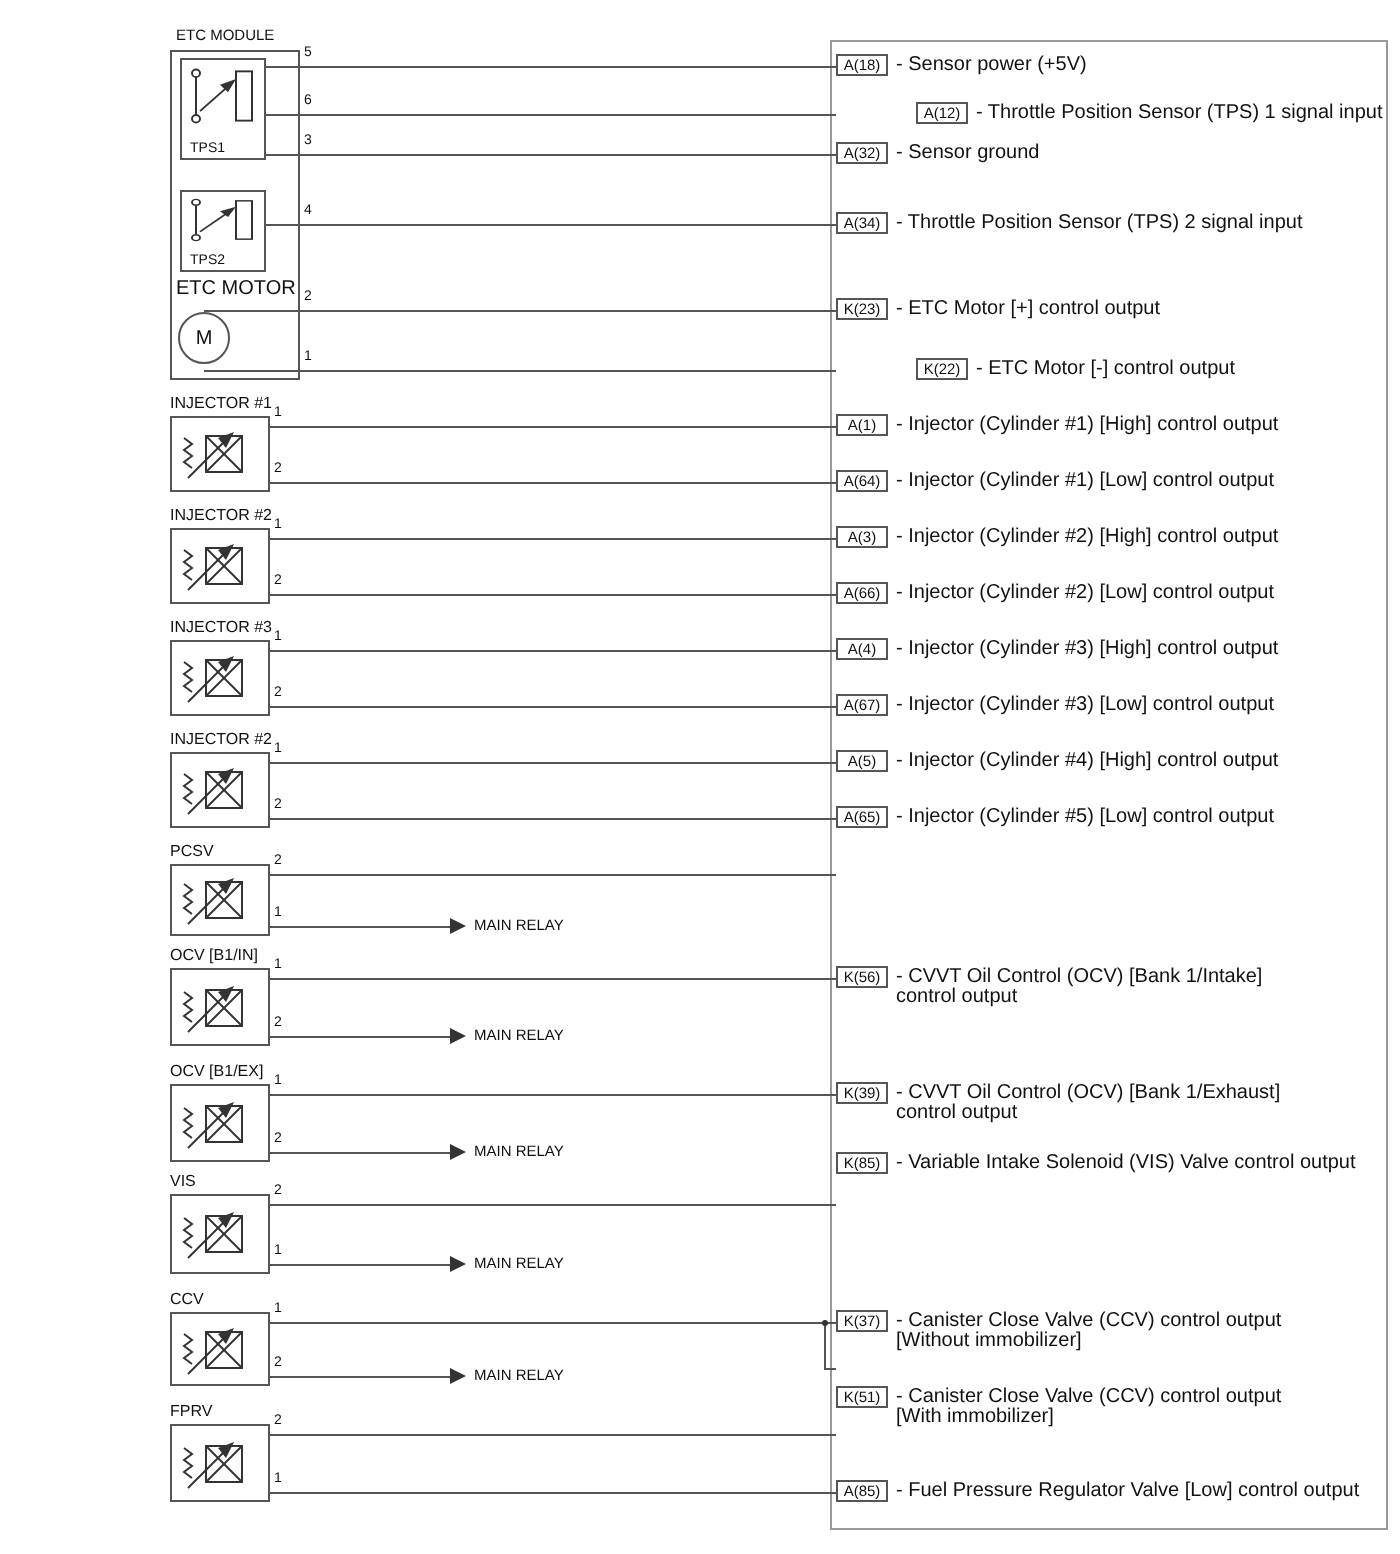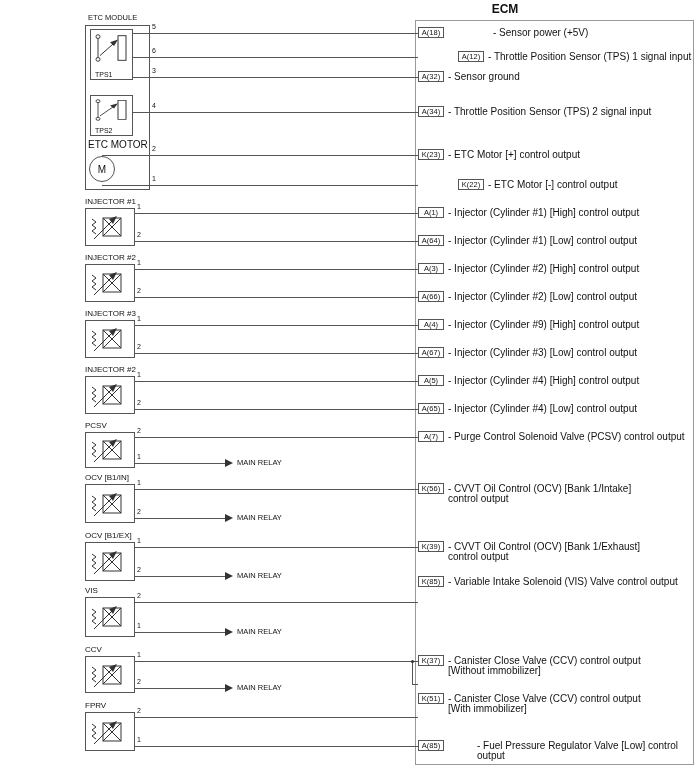--- a/index.html
+++ b/index.html
@@ -31,21 +31,20 @@
   .tag{display:inline-block;min-width:26px;height:11px;line-height:9.5px;padding:0 2px;
        border:1px solid #555;background:#fff;font-size:7.5px;text-align:center;}
   .desc{margin-left:4px;font-size:10px;line-height:9.5px;white-space:pre-line;padding-top:1px;max-width:250px;}
   .dot{position:absolute;width:3px;height:3px;background:#333;border-radius:50%;}
 </style>
 </head>
 <body>
 
 <div id="stage">
 
-  <div class="ecm-title">ECM</div>
   <div class="ecm-box"></div>
 
   <div class="etc-label">ETC MODULE</div>
   <div class="etc-box"></div>
 
   <div class="tps-box" id="tps1">
     <svg width="41" height="36" viewBox="0 0 41 38" preserveAspectRatio="none">
       <circle cx="7" cy="7" r="2" fill="none" stroke="#333" stroke-width="1"></circle>
       <circle cx="7" cy="31" r="2" fill="none" stroke="#333" stroke-width="1"></circle>
       <line x1="7" y1="9" x2="7" y2="29" stroke="#333" stroke-width="1"></line>
@@ -241,21 +240,21 @@
         <line x1="16" y1="6" x2="34" y2="24" stroke="#333" stroke-width="1"></line>
         <line x1="34" y1="6" x2="16" y2="24" stroke="#333" stroke-width="1"></line>
         <line x1="7" y1="27" x2="29" y2="5" stroke="#333" stroke-width="1"></line>
         <polygon points="30,4 22,7 26,12" fill="#333"></polygon>
       </svg>
     </div>
     <div class="h-wire" style="left: 135px; top: 717px; width: 283px;"></div>
     <div class="h-wire" style="left: 135px; top: 746px; width: 283px;"></div>
     <div class="pin-num" style="left: 137px; top: 707px;">2</div>
     <div class="pin-num" style="left: 137px; top: 736px;">1</div>
-    <div class="ecm-row" style="top: 27px; gap: 45px;">
+    <div class="ecm-row" style="top: 27px;">
       <span class="tag">A(18)</span>
       <span class="desc">- Sensor power (+5V)</span>
     </div>
     <div class="ecm-row" style="top: 51px; padding-left: 40px;">
       <span class="tag">A(12)</span>
       <span class="desc">- Throttle Position Sensor (TPS) 1 signal input</span>
     </div>
     <div class="ecm-row" style="top: 71px;">
       <span class="tag">A(32)</span>
       <span class="desc">- Sensor ground</span>
@@ -283,37 +282,33 @@
     <div class="ecm-row" style="top: 263px;">
       <span class="tag">A(3)</span>
       <span class="desc">- Injector (Cylinder #2) [High] control output</span>
     </div>
     <div class="ecm-row" style="top: 291px;">
       <span class="tag">A(66)</span>
       <span class="desc">- Injector (Cylinder #2) [Low] control output</span>
     </div>
     <div class="ecm-row" style="top: 319px;">
       <span class="tag">A(4)</span>
-      <span class="desc">- Injector (Cylinder #9) [High] control output</span>
+      <span class="desc">- Injector (Cylinder #3) [High] control output</span>
     </div>
     <div class="ecm-row" style="top: 347px;">
       <span class="tag">A(67)</span>
       <span class="desc">- Injector (Cylinder #3) [Low] control output</span>
     </div>
     <div class="ecm-row" style="top: 375px;">
       <span class="tag">A(5)</span>
       <span class="desc">- Injector (Cylinder #4) [High] control output</span>
     </div>
     <div class="ecm-row" style="top: 403px;">
       <span class="tag">A(65)</span>
-      <span class="desc">- Injector (Cylinder #4) [Low] control output</span>
-    </div>
-    <div class="ecm-row" style="top: 431px;">
-      <span class="tag">A(7)</span>
-      <span class="desc">- Purge Control Solenoid Valve (PCSV) control output</span>
+      <span class="desc">- Injector (Cylinder #5) [Low] control output</span>
     </div>
     <div class="ecm-row" style="top: 483px;">
       <span class="tag">K(56)</span>
       <span class="desc">- CVVT Oil Control (OCV) [Bank 1/Intake]
 control output</span>
     </div>
     <div class="ecm-row" style="top: 541px;">
       <span class="tag">K(39)</span>
       <span class="desc">- CVVT Oil Control (OCV) [Bank 1/Exhaust]
 control output</span>
@@ -325,17 +320,17 @@
     <div class="ecm-row" style="top: 655px;">
       <span class="tag">K(37)</span>
       <span class="desc">- Canister Close Valve (CCV) control output
 [Without immobilizer]</span>
     </div>
     <div class="ecm-row" style="top: 678px; margin-top: 15px;">
       <span class="tag">K(51)</span>
       <span class="desc">- Canister Close Valve (CCV) control output
 [With immobilizer]</span>
     </div>
-    <div class="ecm-row" style="top: 740px; gap: 29px;">
+    <div class="ecm-row" style="top: 740px;">
       <span class="tag">A(85)</span>
       <span class="desc">- Fuel Pressure Regulator Valve [Low] control output</span>
     </div>
   </div>
 
 </body></html>

